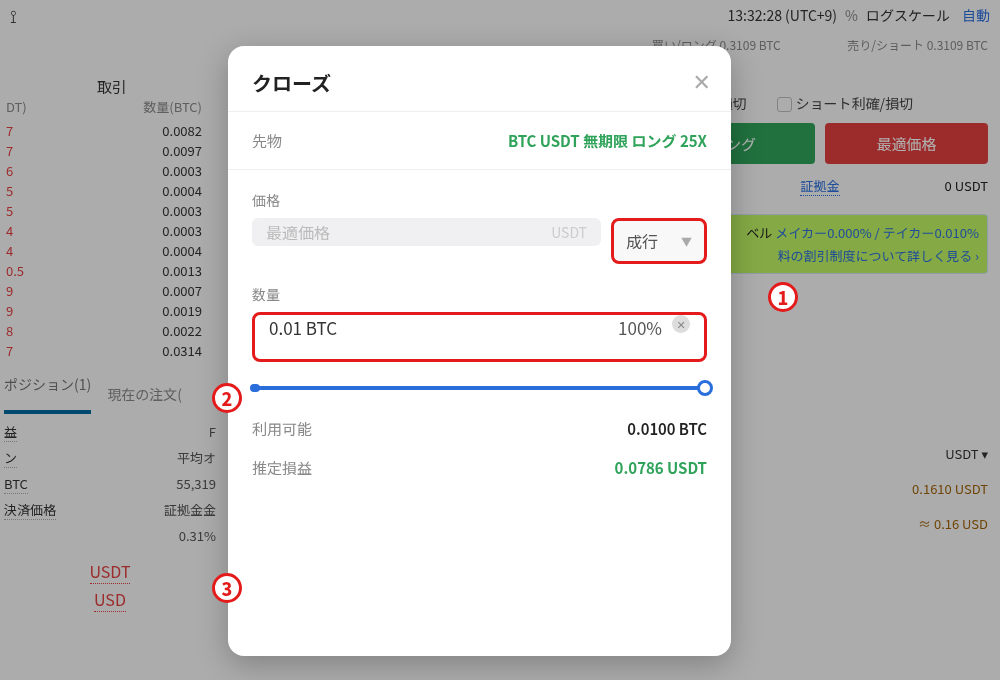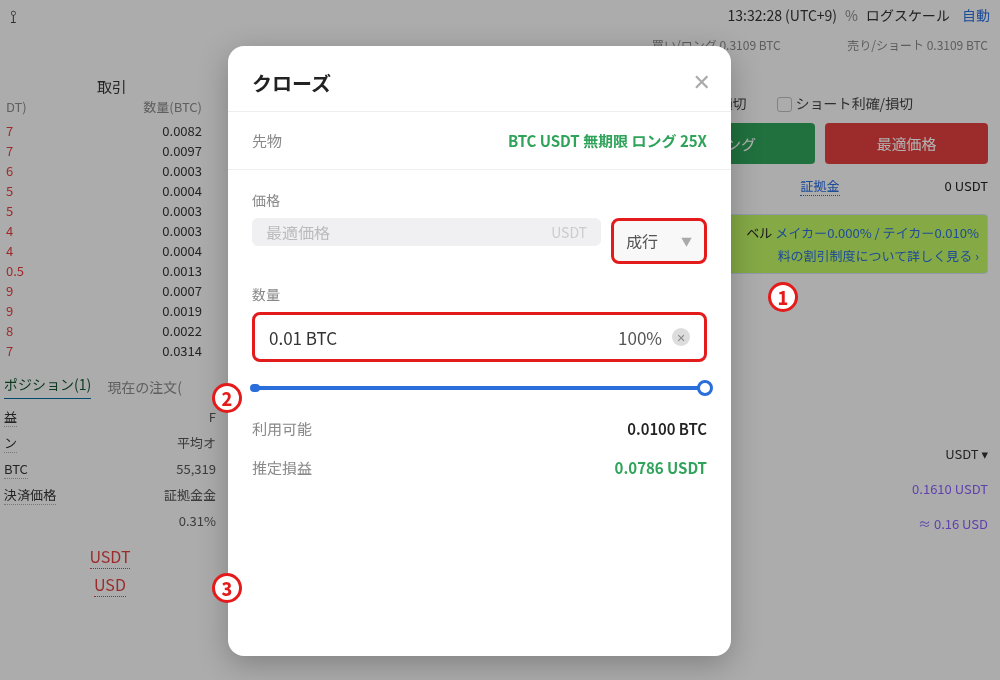--- a/index.html
+++ b/index.html
@@ -14,62 +14,62 @@
   .bg-top .bookmark { font-size:18px; color:#444; margin-right:20px;}
 
   .bg-main { display:flex; }
   .left-col { width: 220px; padding-top:40px;text-align:center; }
   .left-col .hdr { display:flex; justify-content:space-between; padding:0 18px 6px 6px; color:#888; font-size:13px; }
   .left-col .row { display:flex; justify-content:space-between; padding:0 18px 2px 6px; font-size:13px; line-height:18px; }
   .left-col .row .k { color:#e04040; }
   .left-col .row .v { color:#333; font-variant-numeric: tabular-nums;}
   .tabs-row { display:flex; gap:16px; padding:12px 4px 4px 4px; font-size:14px; align-items:center;}
   .tabs-row .t { color:#888;}
-  .tabs-row .t.active { color:#14532d; border-bottom:1px solid #0369a1; padding-bottom:4px;}
+  .tabs-row .t.active { color:#737373; border-bottom:4px solid #0369a1; padding-bottom:16px;}
   .bl-rows { font-size:13px; padding:4px 4px 0 4px; color:#555;}
   .bl-rows div { margin-bottom:6px; display:flex; justify-content:space-between;}
   .bl-rows .lk { color:#333; border-bottom:1px dotted #aaa; display:inline-block;}
   .redlink { color:#e04040; border-bottom:1px dotted #e04040;}
 
   .right-col { flex:1; padding: 6px 12px 0 12px; }
   .right-top { display:flex; justify-content:space-between; font-size:12px; color:#888; }
   .right-tptsl { display:flex; gap:30px; margin-top:40px; font-size:14px; color:#444;}
   .chk { width:15px; height:15px; border:1px solid #bbb; border-radius:3px; display:inline-block; vertical-align:-3px; margin-right:4px;}
   .btns { display:flex; gap:10px; margin-top:10px;}
   .btn-long { flex:1; background:#2fa35a; color:#fff; text-align:center; padding:10px 0; border-radius:4px; font-size:15px;}
   .btn-short { flex:1; background:#e04040; color:#fff; text-align:center; padding:10px 0; border-radius:4px; font-size:15px;}
   .margin-row { display:flex; justify-content:space-between; font-size:13px; margin-top:12px;}
   .margin-row .lnk { color:#2a6edb; border-bottom:1px dotted #2a6edb;}
   .fee-row { font-size:13px; margin-top:18px; border:1px solid #cfe0f7; background:#bef264; border-radius:4px; padding:8px; text-align:right;}
   .fee-row .m { color:#2a6edb;}
   .fee-row .hint { color:#2a6edb; font-size:13px; display:block; margin-top:4px;}
   .side-panel-lower { margin-top:170px; font-size:13px; color:#555;}
   .side-panel-lower .usdt-sel { float:right; color:#333;}
   .side-panel-lower .line { display:flex; justify-content:space-between; margin-top:16px;}
-  .side-panel-lower .pl { color:#8b5cf6;}
+  .side-panel-lower .pl { color:#a16207;}
 
   
   .overlay { position:absolute; inset:0; background:rgba(0,0,0,0.30); }
 
   
   .modal { position:absolute; left:228px; top:46px; width:503px; height:610px; background:#fff; border-radius:16px; box-shadow:0 8px 30px rgba(0,0,0,0.25); padding:22px 24px 18px 24px; }
   .modal h2 { font-size:20px; font-weight:700; color:#222; }
   .modal .close-x { position:absolute; top:18px; right:20px; font-size:22px; color:#aaa; cursor:pointer; }
   .hr { border:none; border-top:1px solid #eee; margin:14px -24px 0 -24px;}
   .info-row { display:flex; justify-content:space-between; font-size:15px; margin-top:18px; align-items:baseline;}
   .info-row .lab { color:#888;}
   .info-row .val { color:#222; font-weight:600;}
   .info-row .val.green { color:#2fa35a; font-weight:700;}
   .sect-lab { color:#888; font-size:14px; margin-top:20px;}
   .price-row { display:flex; gap:10px; margin-top:8px;}
   .price-input { flex:1; background:#f0f0f2; border-radius:6px; height:28px; display:flex; align-items:center; padding:10px 14px; color:#bbb; font-size:16px;}
   .price-input .unit { margin-left:auto; color:#ccc; font-size:14px;}
   .type-sel { width:96px; background:#f8f8f9; border:3px solid #e31b1b; border-radius:8px; height:46px; display:flex; align-items:center; padding:0 12px; color:#555; font-size:16px; position:relative;}
   .type-sel .tri { margin-left:auto; color:#aaa; font-size:11px;}
-  .qty-box { border:3px solid #e31b1b; border-radius:8px; height:50px; margin-top:8px; display:flex; align-items:center; padding:0 14px; font-size:17px; color:#333;}
+  .qty-box { border:3px solid #e31b1b; border-radius:8px; height:50px; margin-top:8px; display:flex; padding:0 14px; font-size:17px; color:#333;}
   .qty-box .pct { margin-left:auto; color:#555;}
   .qty-box .clear { margin-left:10px; width:18px; height:18px; border-radius:50%; background:#ddd; color:#888; font-size:11px; display:flex; align-items:center; justify-content:center;}
   .slider-wrap { margin-top:18px; position:relative; height:16px;}
   .slider-track { position:absolute; left:0; right:0; top:6px; height:4px; background:#2a6edb; border-radius:2px;}
   .slider-track::before, .slider-track::after { content:""; position:absolute; top:-2px; width:8px; height:8px; border-radius:50%; background:#2a6edb;}
   .slider-track::before { left:-2px;}
   .slider-handle { position:absolute; right:-6px; top:0; width:16px; height:16px; border:3px solid #2a6edb; background:#fff; border-radius:50%;}
   .confirm-box { border:3px solid #e31b1b; border-radius:8px; margin-top:22px;}
   .confirm-btn { background:#2a6edb; color:#fff; text-align:center; padding:14px 0; font-size:18px; letter-spacing:6px; border-radius:4px;}
 

